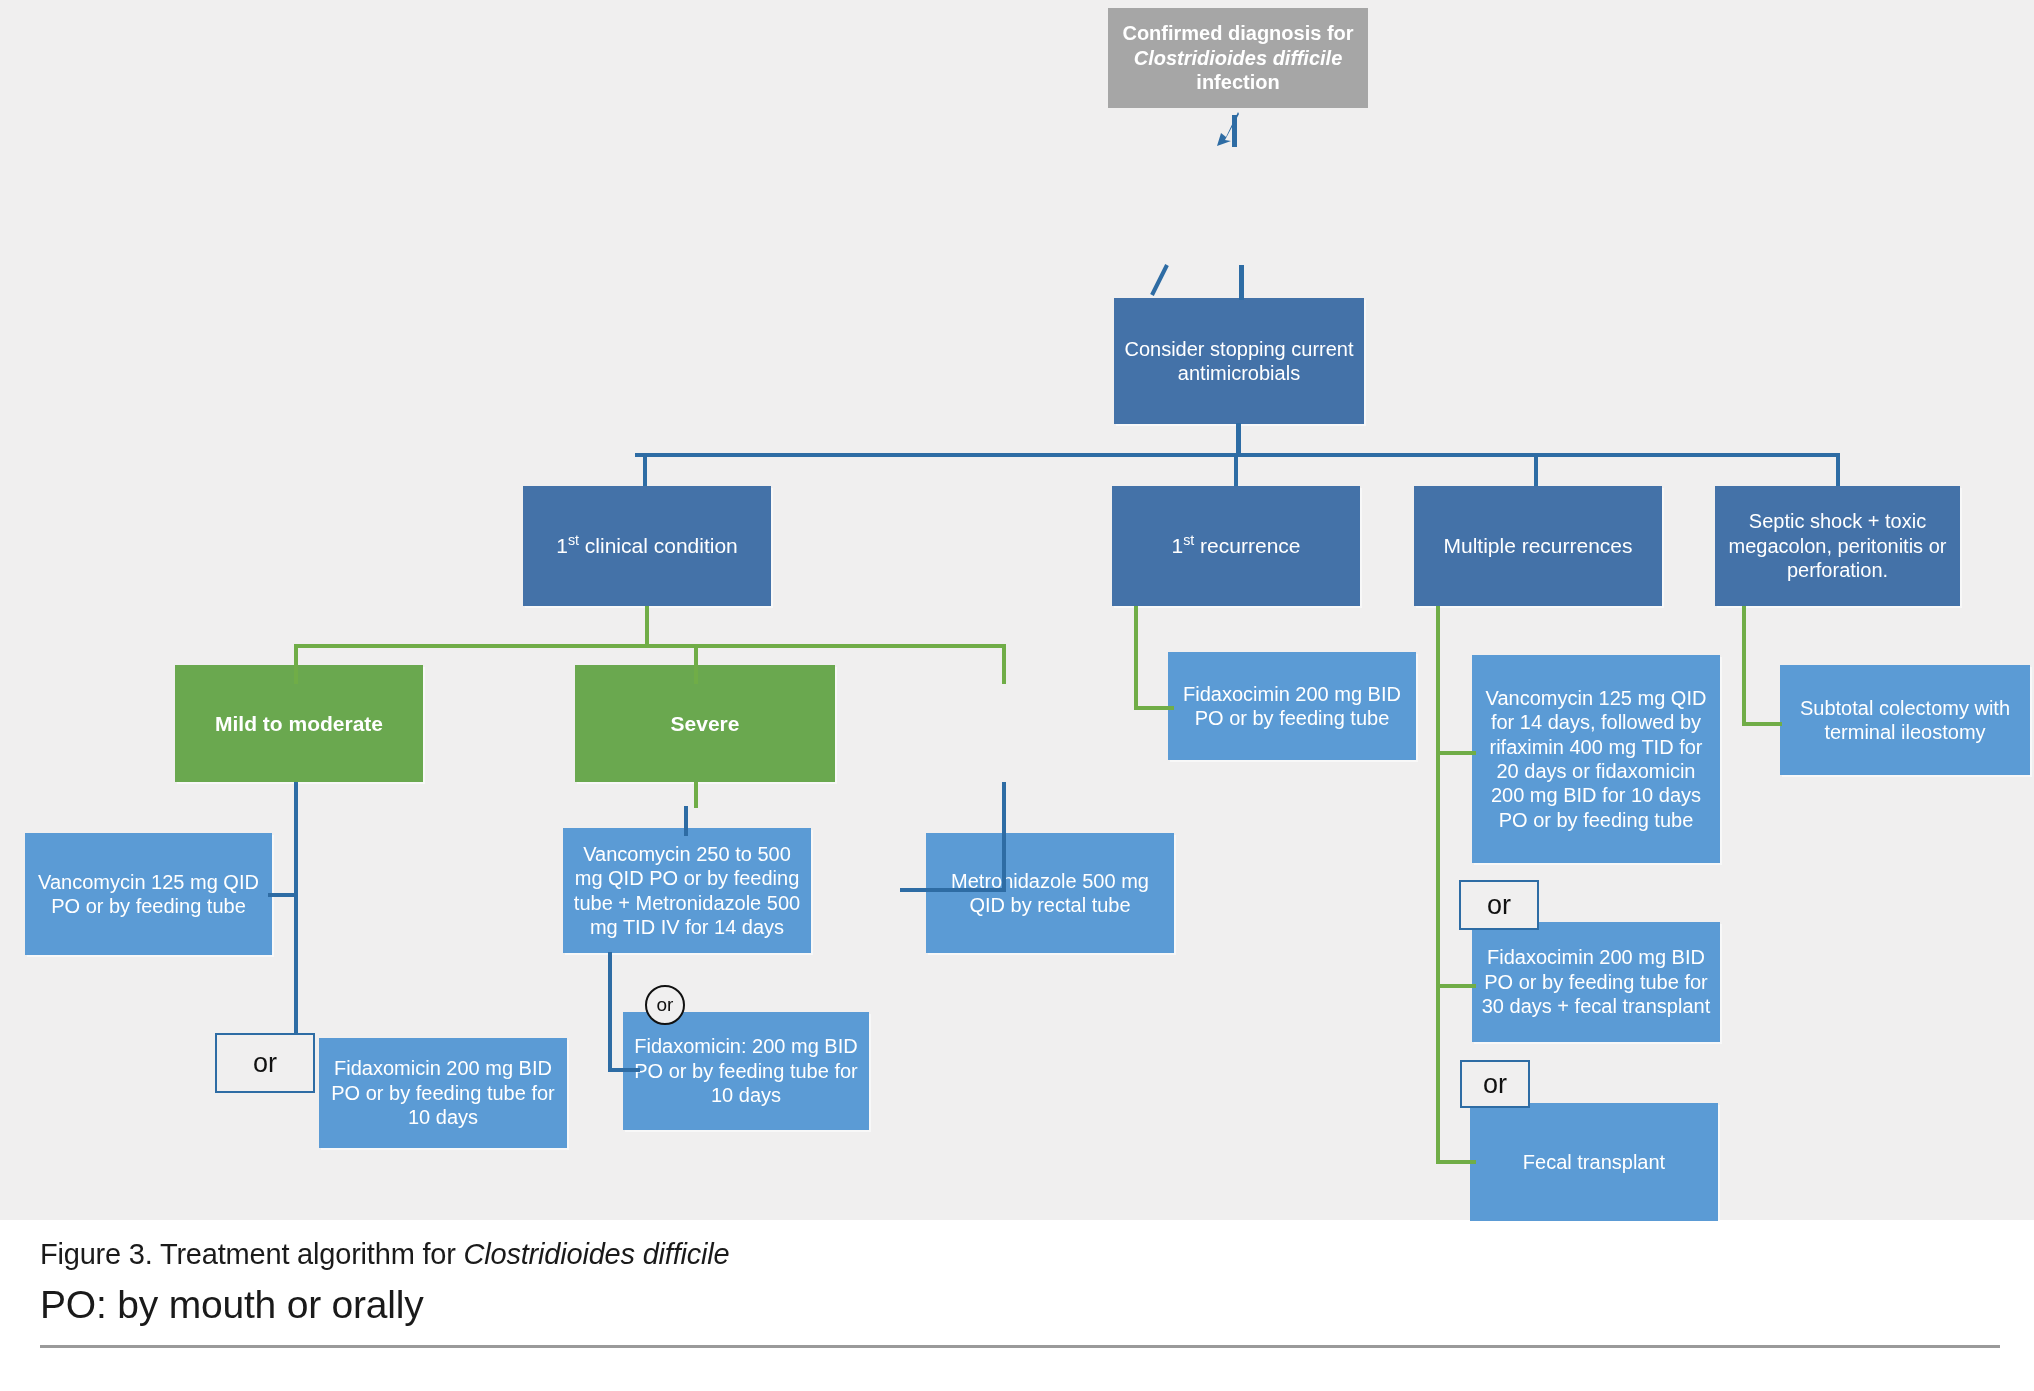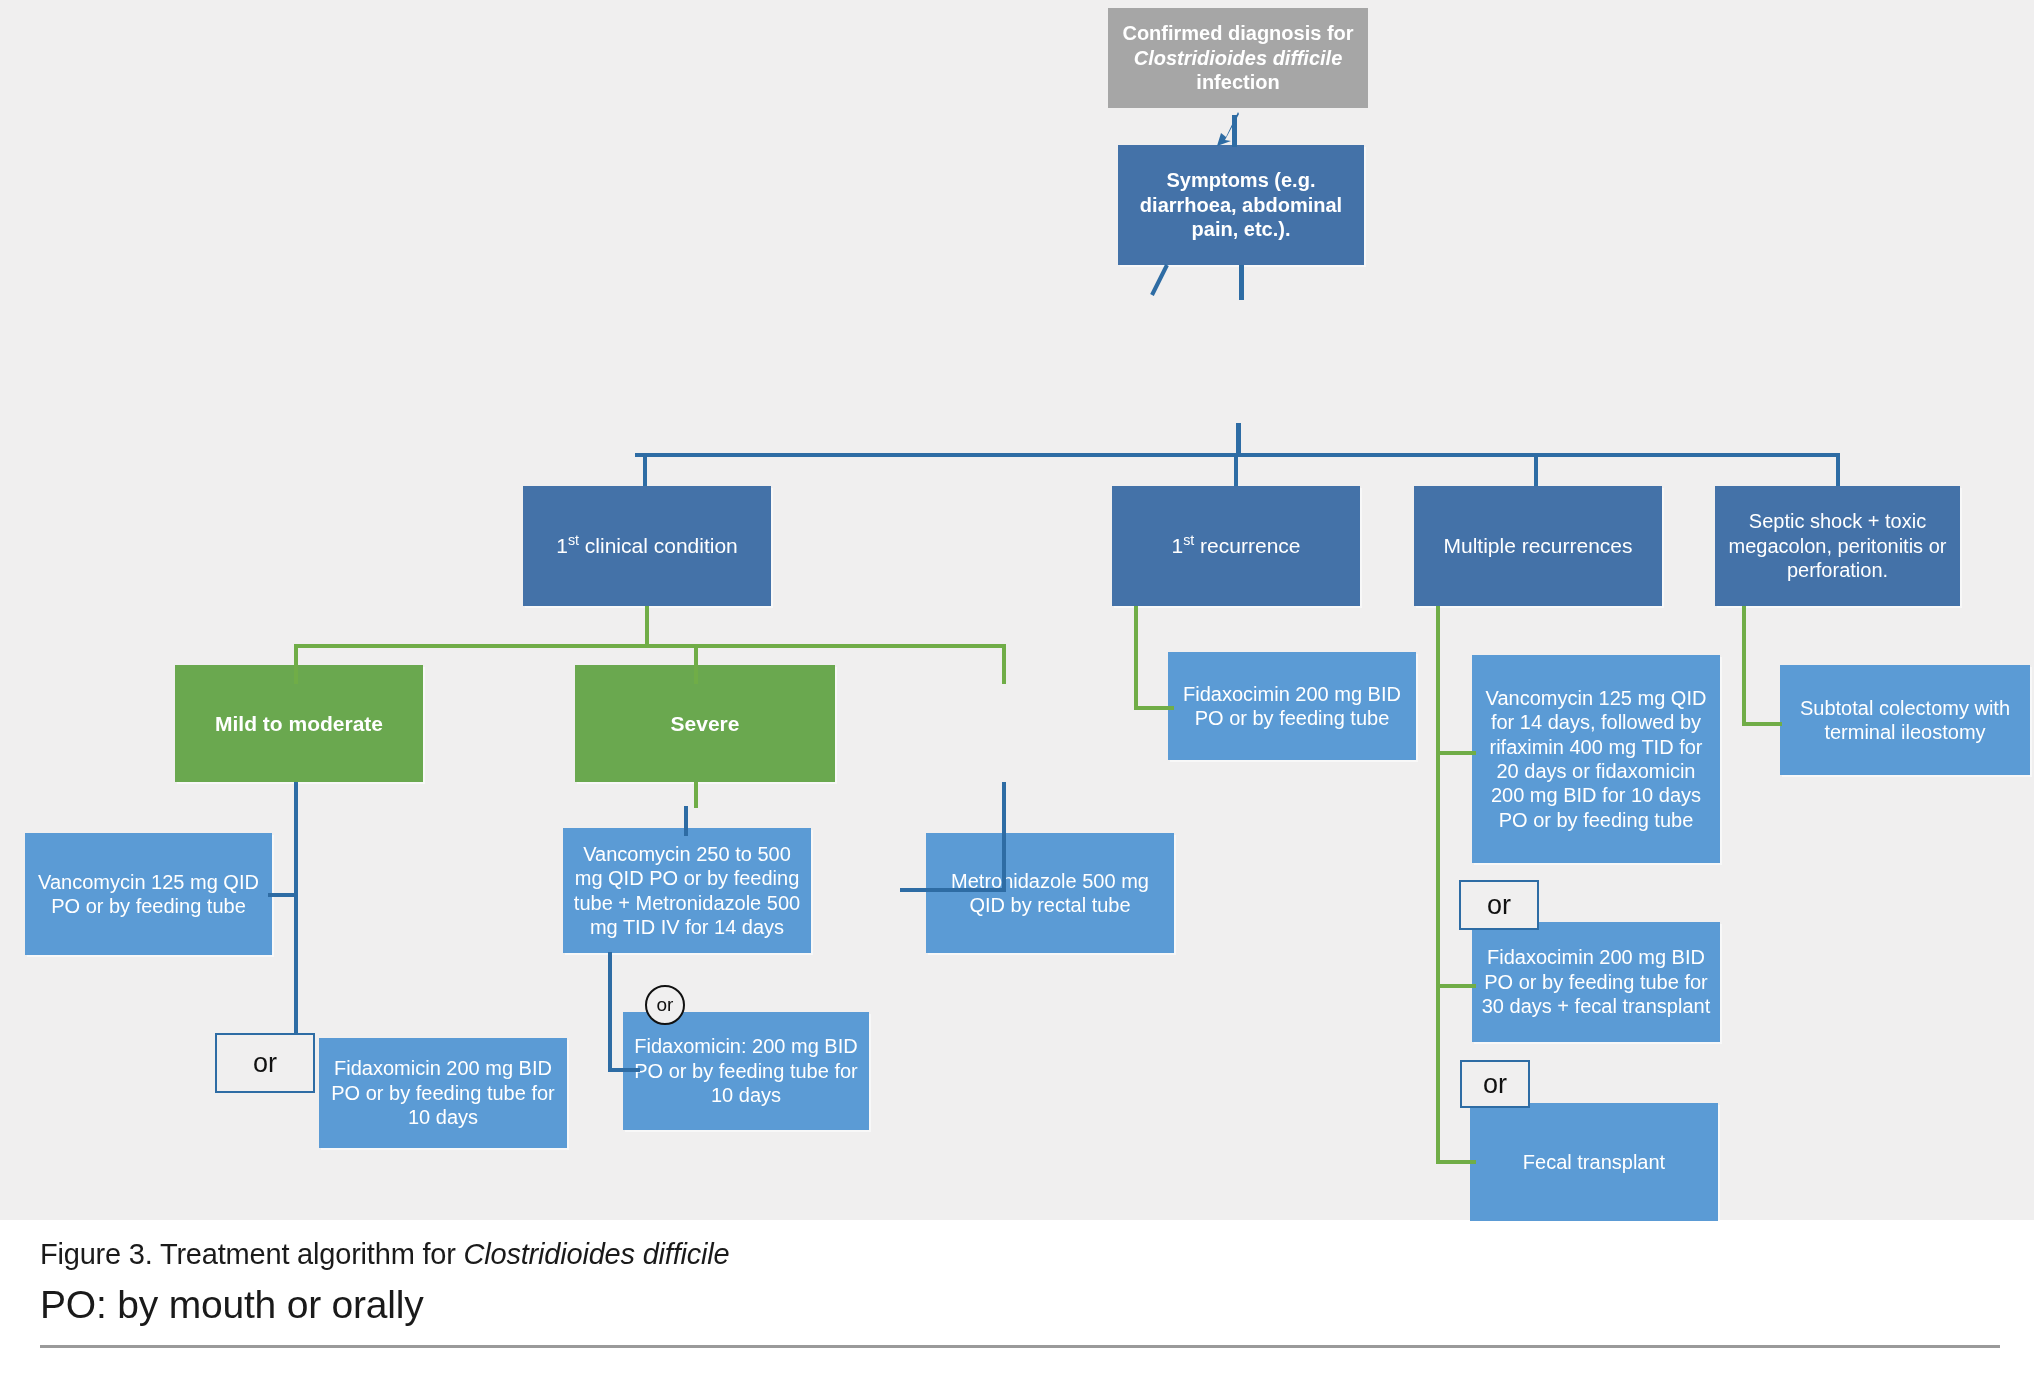--- a/index.html
+++ b/index.html
@@ -127,24 +127,24 @@
   <div class="ln lng" style="left:1742px;top:722px;width:40px;height:4px;"></div>
 
   <div class="node grey" style="left:1108px;top:8px;width:260px;height:100px;font-size:20px;">
     <span>
       <span class="bold">Confirmed diagnosis for</span>
       <span class="bold ital">Clostridioides difficile</span>
       <span class="bold">infection</span>
     </span>
   </div>
 
-  <div class="node darkblue sh" style="left:1118px;top:145px;width:246px;height:120px;font-size:20px;">
-    <span class="bold">Symptoms (e.g. diarrhoea, abdominal pain, etc.).</span>
-  </div>
-
+
+  <div class="node darkblue sh" style="left:1114px;top:298px;width:250px;height:126px;font-size:20px;">
+    <span>Consider stopping current antimicrobials</span>
+  </div>
 
   <div class="node darkblue sh" style="left:523px;top:486px;width:248px;height:120px;font-size:21px;">
     <span>
       <span style="display:inline;">1</span><sup>st</sup><span style="display:inline;"> clinical condition</span>
     </span>
   </div>
 
   <div class="node darkblue sh" style="left:1112px;top:486px;width:248px;height:120px;font-size:21px;">
     <span>
       <span style="display:inline;">1</span><sup>st</sup><span style="display:inline;"> recurrence</span>

